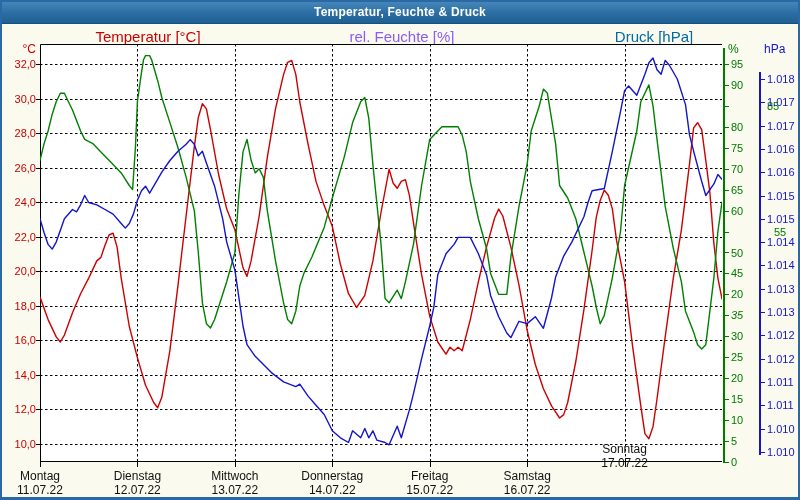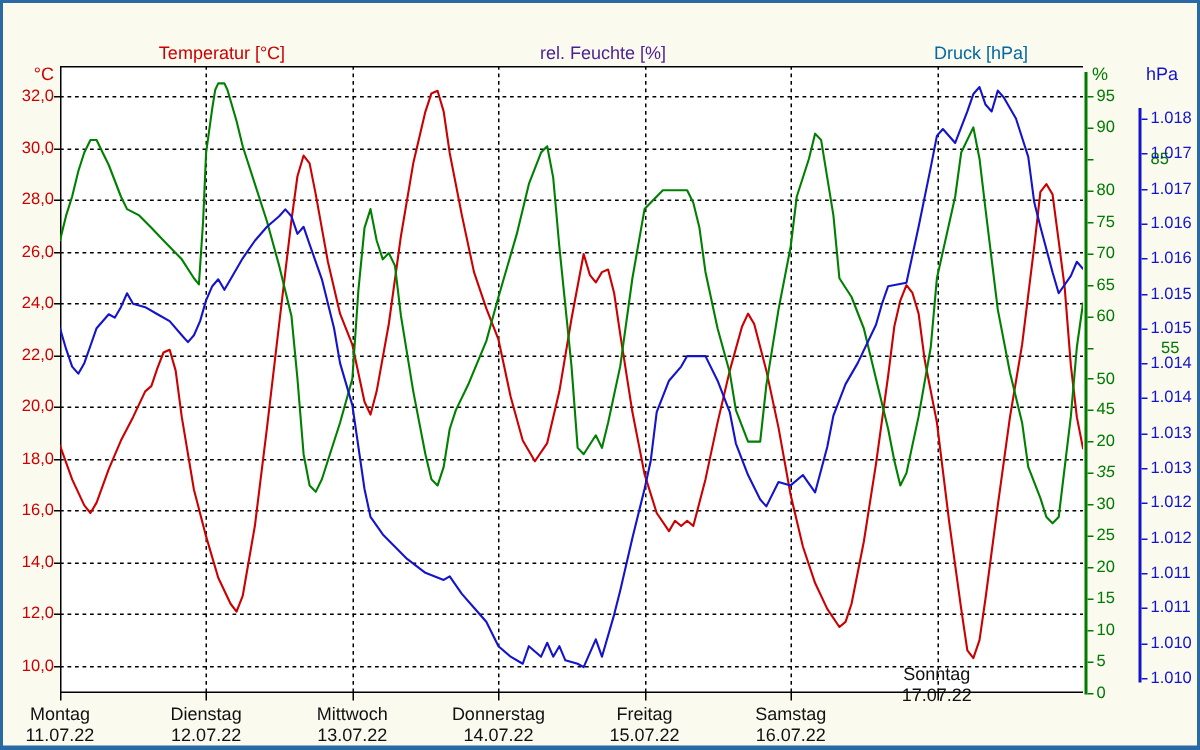--- a/index.html
+++ b/index.html
@@ -2,38 +2,39 @@
 <html><head>
 <meta charset="utf-8">
 <style>
   html,body{margin:0;padding:0;background:#d8d8d8;}
   #stage{position:relative;width:800px;height:500px;font-family:"Liberation Sans",sans-serif;
          background:#fafaef;border:2px solid #2b69a5;border-bottom-width:3px;box-sizing:border-box;overflow:hidden;}
   .titlebar{position:absolute;left:0;top:0;right:0;height:21px;
             background:linear-gradient(180deg,#4586ba 0%,#2b6da2 55%,#1f6094 100%);
             border-bottom:1px solid #16507f;color:#fff;font-weight:bold;font-size:12px;
             line-height:21px;text-align:center;letter-spacing:.2px;}
-  .legend-item{position:absolute;top:26px;transform:translateX(-50%);font-size:12px;white-space:nowrap;}
+  .legend-item{position:absolute;top:26px;transform:translateX(-50%);font-size:15px;white-space:nowrap;}
   .unit-label{position:absolute;top:40px;font-size:12px;font-weight:normal;}
   #plot{position:absolute;left:38px;top:42px;width:682px;height:418px;background:#ffffff;}
   .ticklab{position:absolute;font-size:11px;line-height:12px;white-space:nowrap;}
   .tl-temp{width:30px;text-align:right;color:#cc0000;}
   .tl-hum{color:#007a00;}
   .tl-pres{color:#1414cc;}
   .tickmark{position:absolute;background:#000;}
   .axisline{position:absolute;}
   .daylab{position:absolute;width:110px;text-align:center;color:#111;font-size:12px;line-height:14px;}
 </style>
 </head>
 <body>
 
 <div id="stage">
+  <div class="titlebar">Temperatur, Feuchte &amp; Druck</div>
 
   <span class="legend-item" style="left: 146px; color: rgb(204, 0, 0);">Temperatur [°C]</span>
-  <span class="legend-item" style="left: 400px; color: #4c1d95;">rel. Feuchte [%]</span>
+  <span class="legend-item" style="left: 400px; color: #8b5cf6;">rel. Feuchte [%]</span>
   <span class="legend-item" style="left: 652px; color: #0369a1;">Druck [hPa]</span>
 
   <span class="unit-label" style="left: 8px; width: 26px; text-align: right; color: rgb(204, 0, 0);">°C</span>
   <span class="unit-label" style="left: 726px; color: rgb(0, 122, 0);">%</span>
   <span class="unit-label" style="left: 762px; color: rgb(20, 20, 204);">hPa</span>
 
   <div id="plot"><svg width="682" height="418">
         <line x1="0" y1="20.5" x2="682" y2="20.5" stroke="#000" stroke-width="1" stroke-dasharray="2.5,2.5"></line>
         <line x1="0" y1="55.5" x2="682" y2="55.5" stroke="#000" stroke-width="1" stroke-dasharray="2.5,2.5"></line>
         <line x1="0" y1="89.5" x2="682" y2="89.5" stroke="#000" stroke-width="1" stroke-dasharray="2.5,2.5"></line>

